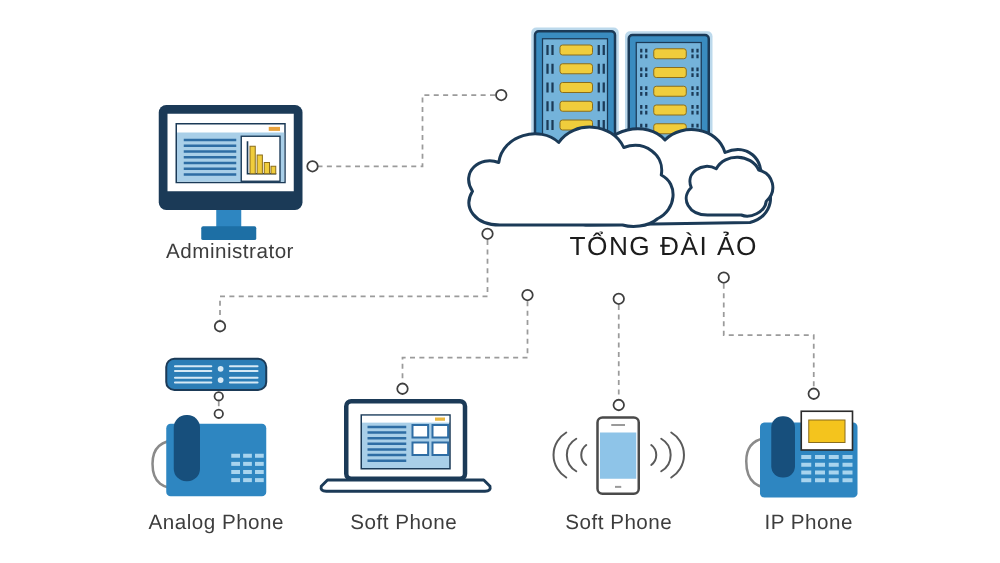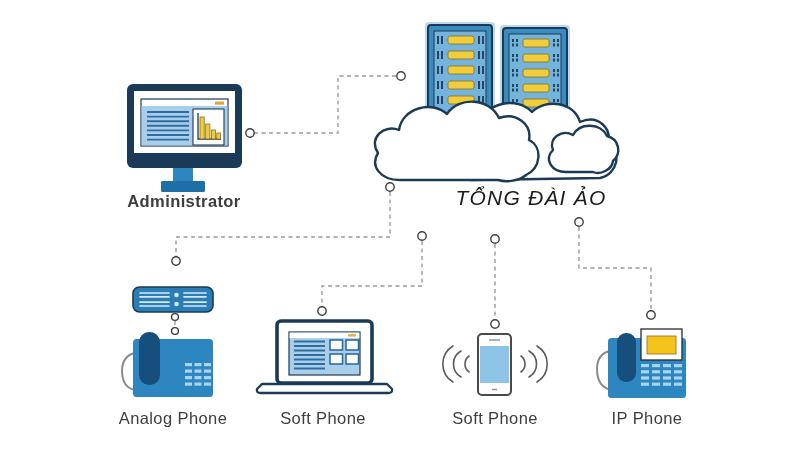--- a/index.html
+++ b/index.html
@@ -19,21 +19,20 @@
     letter-spacing:0.4px;
     white-space:nowrap;
   }
   .title{
     position:absolute;
     text-align:center;
     color:#1c1c1c;
     font-size:21px;
     letter-spacing:1.2px;
     white-space:nowrap;
-    font-style:italic;
   }
 </style>
 </head>
 <body>
 
 <div id="canvas">
 
   <svg width="800" height="450" viewBox="0 0 800 450">
     <g stroke="#9b9b9b" stroke-width="1.4" fill="none" stroke-dasharray="4 3.5">
       <path d="M 254 133 H 338 V 76 H 396"></path>
@@ -217,19 +216,19 @@
         <rect x="663" y="376.4" width="8" height="3.2"></rect>
         <rect x="674" y="376.4" width="8" height="3.2"></rect>
       <rect x="641" y="382.6" width="8" height="3.2"></rect>
         <rect x="652" y="382.6" width="8" height="3.2"></rect>
         <rect x="663" y="382.6" width="8" height="3.2"></rect>
         <rect x="674" y="382.6" width="8" height="3.2"></rect>
     </g>
   </svg>
 
   <div class="title" style="left:431px;top:186px;width:200px;">TỔNG ĐÀI ẢO</div>
-  <div class="label" style="left:104px;top:192px;width:160px;font-weight:bold;">Administrator</div>
+  <div class="label" style="left:104px;top:192px;width:160px;">Administrator</div>
   <div class="label" style="left:93px;top:409px;width:160px;">Analog Phone</div>
   <div class="label" style="left:243px;top:409px;width:160px;">Soft Phone</div>
   <div class="label" style="left:415px;top:409px;width:160px;">Soft Phone</div>
   <div class="label" style="left:567px;top:409px;width:160px;">IP Phone</div>
 
 </div>
 
 </body></html>

